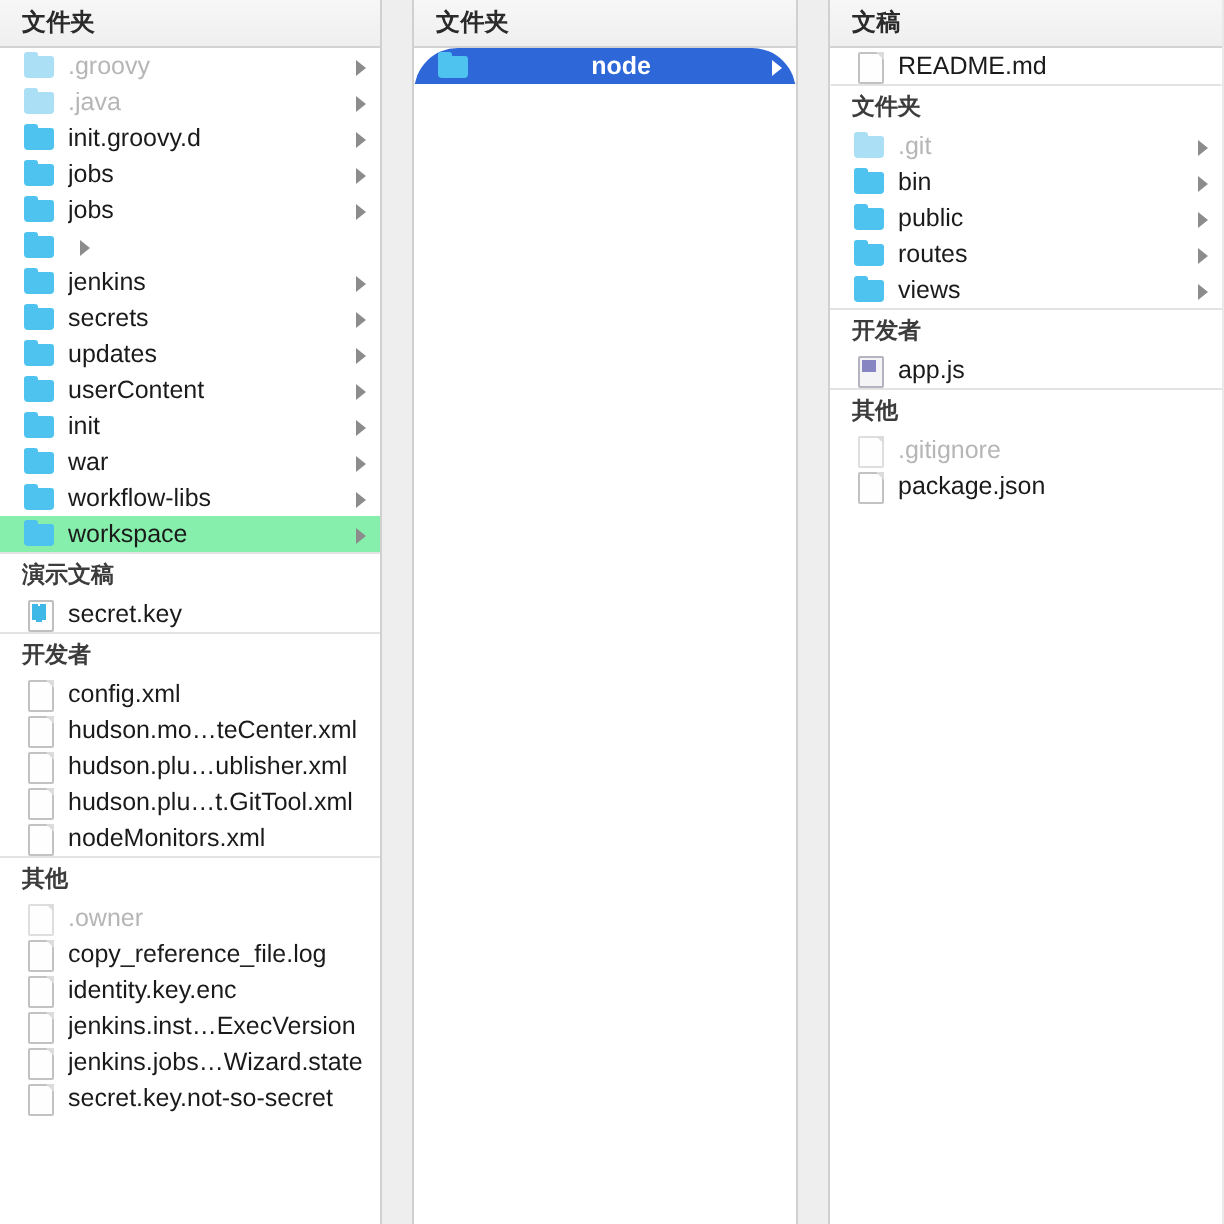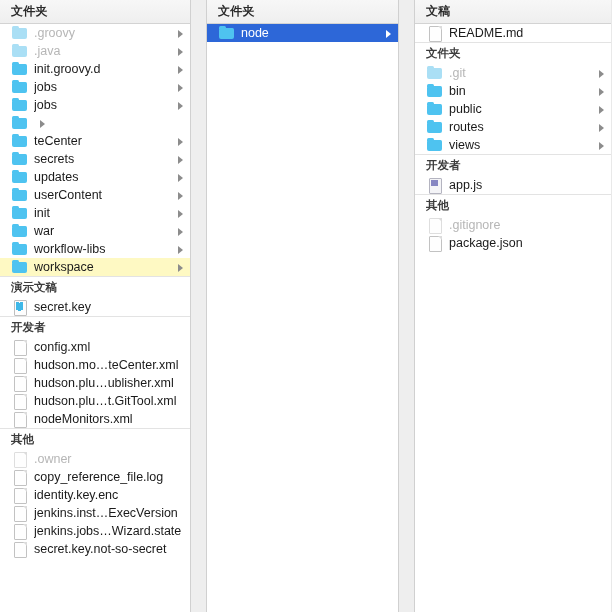--- a/index.html
+++ b/index.html
@@ -48,20 +48,21 @@
     padding-left: 11px;
     font-size: 12px;
     color: #2a2a2a;
     font-weight: bold;
     letter-spacing: 0.2px;
   }
   .col-body {
     flex: 1 1 auto;
     overflow: hidden;
     background: #ffffff;
+    border-radius: 22px;
   }
 
   
   .group-head {
     height: 22px;
     display: flex;
     align-items: center;
     padding-left: 11px;
     font-size: 11.5px;
     font-weight: bold;
@@ -82,23 +83,23 @@
     position: relative;
     white-space: nowrap;
   }
   .row .label {
     flex: 1 1 auto;
     overflow: hidden;
     text-overflow: clip;
     line-height: 18px;
   }
   .row.dim .label { color: #b6b6b6; }
-  .row.sel-gray { background: #fef9c3; }
+  .row.sel-gray { background: #86efac; }
   .row.sel-blue { background: #2d67d8; }
-  .row.sel-blue .label { color: #ffffff; font-weight: normal; }
+  .row.sel-blue .label { color: #ffffff; font-weight: bold; text-align: center; }
 
   
   .arrow {
     flex: 0 0 10px;
     width: 10px; height: 10px;
     margin-left: 4px;
     position: relative;
   }
   .arrow::after {
     content: "";
@@ -228,21 +229,21 @@
           <span class="ico folder"></span>
           <span class="label">jobs</span>
           <span class="arrow"></span>
         </div>
         <div class="row">
           <span class="ico folder"></span>
           <span class="arrow"></span>
         </div>
         <div class="row">
           <span class="ico folder"></span>
-          <span class="label">teCenter</span>
+          <span class="label">jenkins</span>
           <span class="arrow"></span>
         </div>
         <div class="row">
           <span class="ico folder"></span>
           <span class="label">secrets</span>
           <span class="arrow"></span>
         </div>
         <div class="row">
           <span class="ico folder"></span>
           <span class="label">updates</span>

